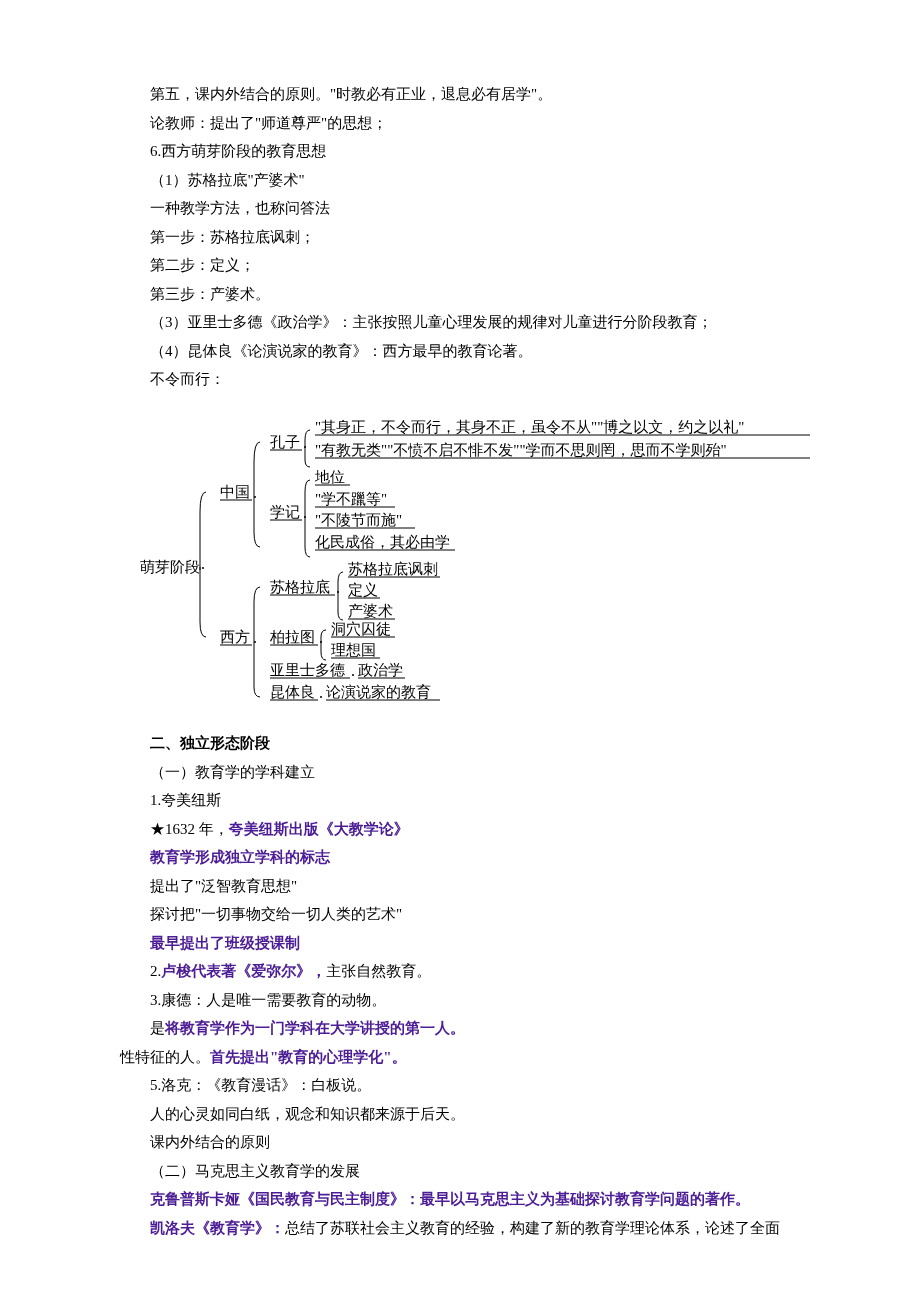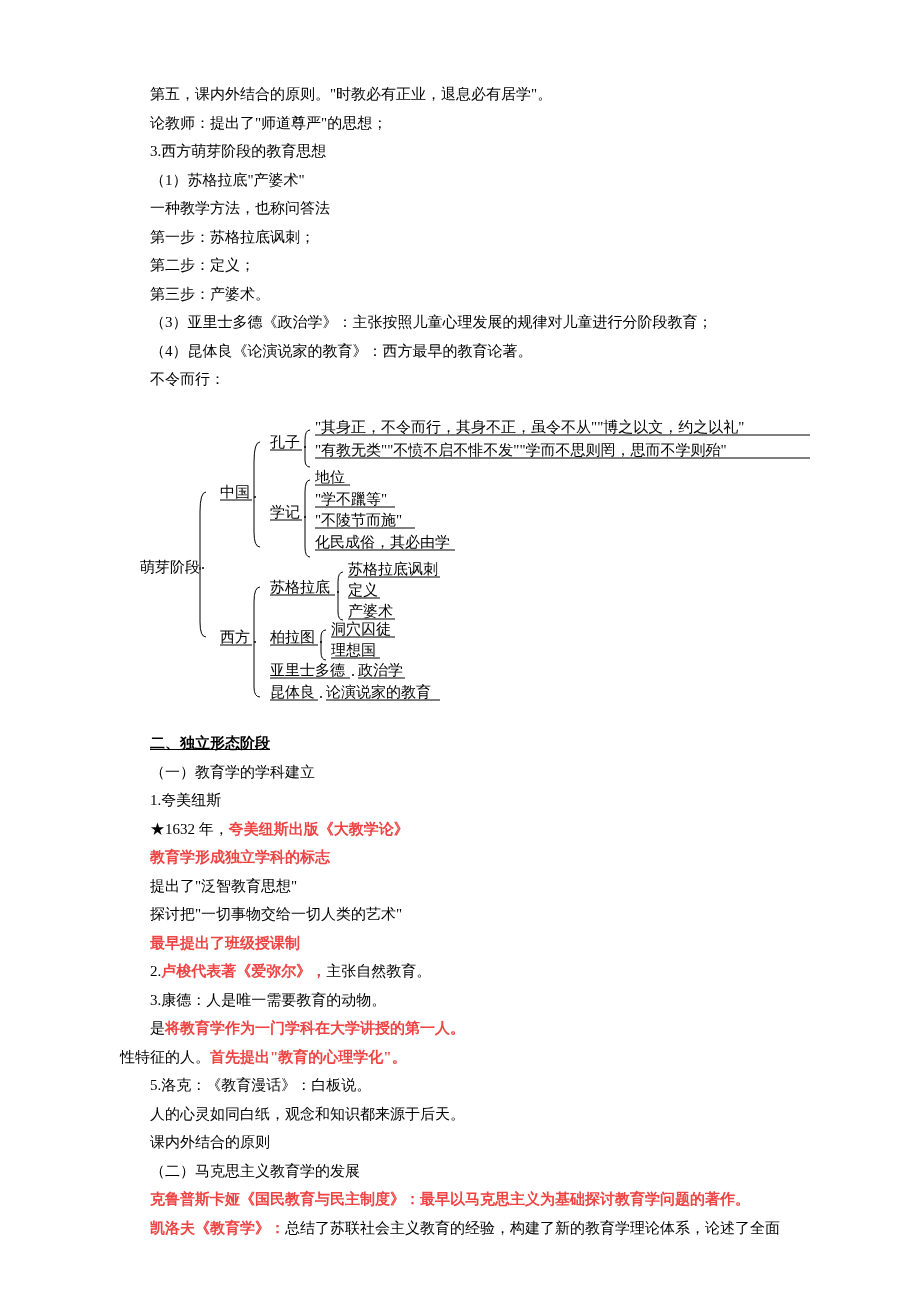--- a/index.html
+++ b/index.html
@@ -19,47 +19,46 @@
     box-sizing: border-box;
     position: relative;
   }
   .line {
     text-indent: 2em;
   }
   .line.no-indent {
     text-indent: 0;
   }
   .red {
-    color: #ef4444;
+    color: #4c1d95;
     font-weight: bold;
   }
   .bold {
     font-weight: bold;
-    text-decoration: underline;
   }
   .diagram-wrap {
     margin: 18px 0 18px 20px;
   }
   .diagram-wrap svg text {
     font-family: "SimSun", "宋体", serif;
     font-size: 15px;
     fill: #000;
   }
   .diagram-wrap svg line { stroke: #000; stroke-width: 1; }
   .diagram-wrap svg path { stroke: #000; stroke-width: 1; fill: none; }
 </style>
 </head>
 <body>
 
 <div class="page">
 
   <div id="sec-top">
       <div class="line">第五，课内外结合的原则。"时教必有正业，退息必有居学"。</div>
       <div class="line">论教师：提出了"师道尊严"的思想；</div>
-      <div class="line">3.西方萌芽阶段的教育思想</div>
+      <div class="line">6.西方萌芽阶段的教育思想</div>
       <div class="line">（1）苏格拉底"产婆术"</div>
       <div class="line">一种教学方法，也称问答法</div>
       <div class="line">第一步：苏格拉底讽刺；</div>
       <div class="line">第二步：定义；</div>
       <div class="line">第三步：产婆术。</div>
       <div class="line">（3）亚里士多德《政治学》：主张按照儿童心理发展的规律对儿童进行分阶段教育；</div>
       <div class="line">（4）昆体良《论演说家的教育》：西方最早的教育论著。</div>
       <div class="line">不令而行：</div>
     </div>
 

